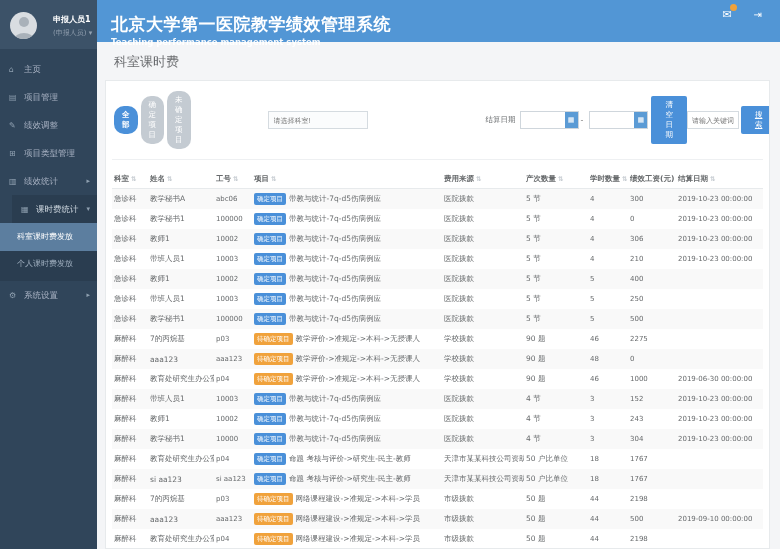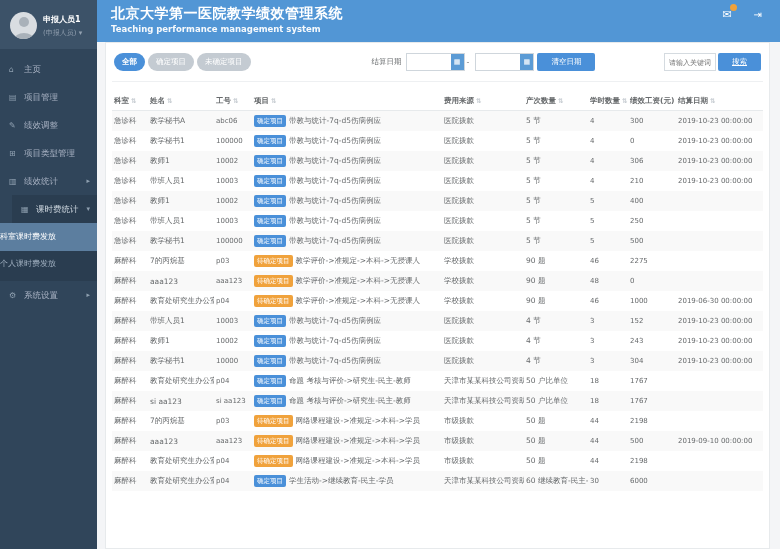--- a/index.html
+++ b/index.html
@@ -1,41 +1,41 @@
 <!DOCTYPE html>
 <html><head>
 <meta charset="utf-8">
 <style>
   html,body{margin:0;padding:0;width:780px;height:549px;overflow:hidden;
     font-family:"DejaVu Sans",sans-serif;background:#f4f5f7;}
   .app{display:flex;width:780px;height:549px;}
 
   
   .sidebar{width:97px;flex-shrink:0;background:#30455a;color:#a7b1c2;display:flex;flex-direction:column;}
-  .profile{background:#3c5268;padding:12px 6px 10px 10px;display:flex;align-items:center;gap:6px;}
+  .profile{background:#3c5268;padding:12px 6px 10px 10px;display:flex;align-items:center;gap:16px;}
   .avatar{width:27px;height:27px;border-radius:50%;background:#d9dde1;position:relative;overflow:hidden;flex-shrink:0;}
   .avatar .head{position:absolute;top:5px;left:8.5px;width:10px;height:10px;border-radius:50%;background:#a9b1b9;}
   .avatar .torso{position:absolute;bottom:-7px;left:3.5px;width:20px;height:13px;border-radius:50% 50% 0 0;background:#a9b1b9;}
   .uinfo{min-width:0;}
   .uname{color:#ffffff;font-size:8px;font-weight:bold;white-space:nowrap;}
   .urole{color:#93a1b1;font-size:7px;margin-top:3px;white-space:nowrap;cursor:pointer;}
   .nav{flex:1;padding-top:6px;}
   .nav-item{height:28px;line-height:28px;padding-left:9px;font-size:8.5px;white-space:nowrap;cursor:pointer;position:relative;}
   .nav-item .nico{display:inline-block;width:11px;margin-right:4px;font-size:8px;color:#8fa0b0;}
   .nav-item .chev{position:absolute;right:7px;top:0;font-size:7px;color:#8fa0b0;}
   .nav-item.open{background:#2a3d50;color:#cfd8e0;margin-left:12px;}
   .submenu{background:#2a3d50;padding-bottom:4px;}
-  .sub-item{height:26px;line-height:26px;font-size:8px;color:#9dadbd;white-space:nowrap;cursor:pointer;}
+  .sub-item{height:26px;line-height:26px;padding-left:17px;font-size:8px;color:#9dadbd;white-space:nowrap;cursor:pointer;}
   .sub-item.active{background:#5c7e9f;color:#ffffff;height:28px;line-height:28px;}
 
   
   .main{flex:1;display:flex;flex-direction:column;min-width:0;}
   .topbar{height:42px;background:#5296d5;color:#fff;display:flex;justify-content:space-between;align-items:flex-start;flex-shrink:0;}
   .titles{padding:5px 0 0 14px;}
-  .t1{font-size:14px;font-weight:bold;letter-spacing:.5px;}
+  .t1{font-size:17px;font-weight:bold;letter-spacing:.5px;margin-top:8px;}
   .t2{font-size:8.5px;font-weight:bold;margin-top:1px;opacity:.95;}
   .top-icons{display:flex;align-items:center;gap:22px;margin:8px 18px 0 0;}
   .mail{position:relative;font-size:11px;cursor:pointer;}
   .mail .dot{position:absolute;top:-4px;right:-5px;width:7px;height:7px;border-radius:50%;background:#f0a23c;}
   .logout{font-size:10px;cursor:pointer;}
 
   .page-title{color:#6a6c6f;font-size:13px;padding:11px 0 9px 17px;flex-shrink:0;}
 
   .card{flex:1;margin:0 10px 0 8px;background:#ffffff;border:1px solid #e7eaec;
     padding:8px 6px 0 6px;overflow:hidden;display:flex;flex-direction:column;}
@@ -103,27 +103,29 @@
       <div class="titles">
         <div class="t1">北京大学第一医院教学绩效管理系统</div>
         <div class="t2">Teaching performance management system</div>
       </div>
       <div class="top-icons">
         <span class="mail">✉<i class="dot"></i></span>
         <span class="logout">⇥</span>
       </div>
     </header>
 
+    <div class="page-title">科室课时费</div>
 
     <div class="card">
 
       <div class="toolbar">
         <button class="pill blue">全部</button>
         <button class="pill gray">确定项目</button>
         <button class="pill gray">未确定项目</button>
+        <input class="dept" placeholder="请选择科室!" style="">
         <span class="dlabel">结算日期</span>
         <span class="dwrap">
           <input value="" style="">
           <span class="cal">▦</span>
         </span>
         <span class="dash">-</span>
         <span class="dwrap">
           <input value="" style="">
           <span class="cal">▦</span>
         </span>

